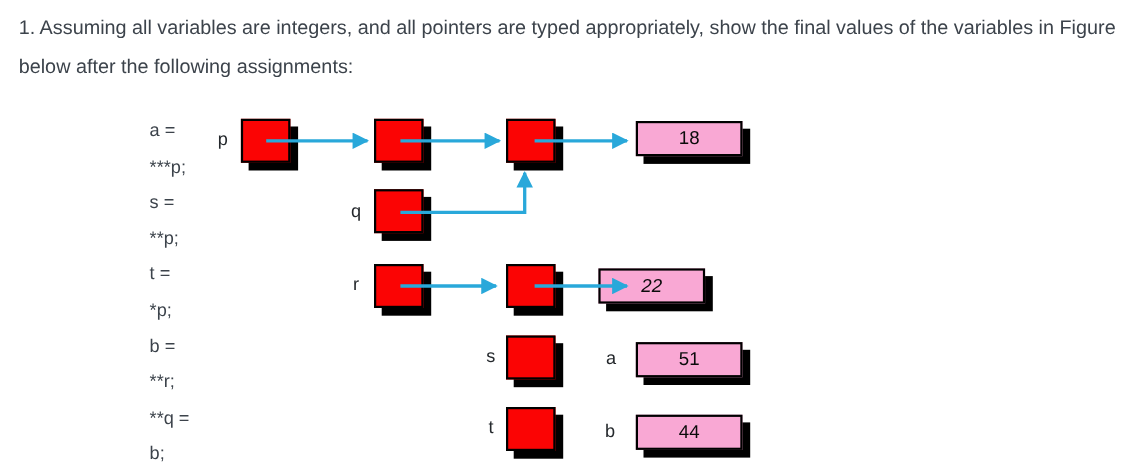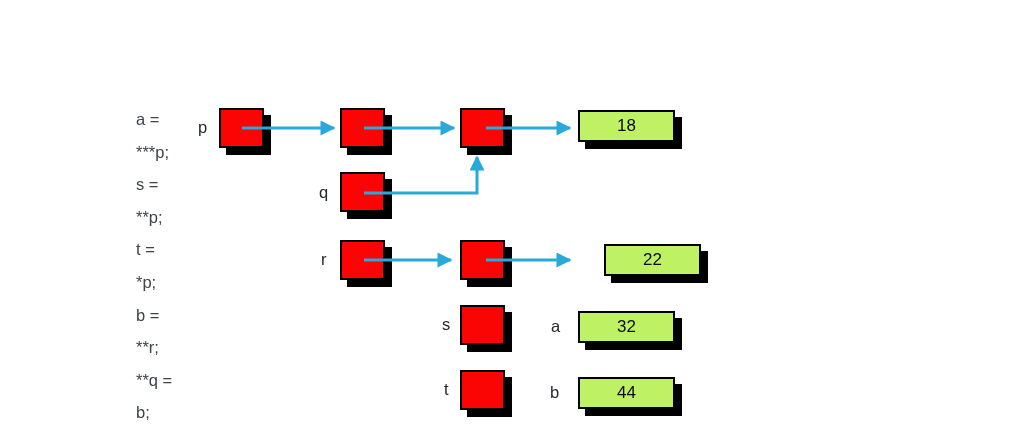--- a/index.html
+++ b/index.html
@@ -18,40 +18,41 @@
   .asg-line { height:32.6px; line-height:32.6px; white-space:pre; }
 
   .pbox {
     position:absolute; width:45px; height:40px; box-sizing:border-box;
     background:var(--pointer-box, #fb0404);
     border:2px solid #000;
     box-shadow:7px 7px 0 var(--shadow, #000);
   }
   .vbox {
     position:absolute; width:97px; height:32px; box-sizing:border-box;
-    background:#bef264; border:2px solid #000;
+    background:#f9a8d4; border:2px solid #000;
     box-shadow:7px 7px 0 var(--shadow, #000);
     display:flex; align-items:center; justify-content:center;
     font-size:17px; color:#0b0b0b;
   }
   .dlabel {
     position:absolute; font-size:16.5px; color:var(--label, #24282c);
   }
   svg.arrows {
     position:absolute; left:0; top:0; width:1031px; height:424px;
     pointer-events:none;
   }
   .arrow-line { stroke:var(--arrow, #29a8da); stroke-width:3; fill:none; }
   .arrow-head { fill:var(--arrow, #29a8da); }
 </style>
 </head>
 <body>
 
 <div class="page">
 
+  <p class="question-title">1. Assuming all variables are integers, and all pointers are typed appropriately, show the final values of the variables in Figure below after the following assignments:</p>
 
   <div class="assignments">
     <div class="asg-line">a =</div>
     <div class="asg-line">***p;</div>
     <div class="asg-line">s =</div>
     <div class="asg-line">**p;</div>
     <div class="asg-line">t =</div>
     <div class="asg-line">*p;</div>
     <div class="asg-line">b =</div>
     <div class="asg-line">**r;</div>
@@ -74,25 +75,25 @@
     <div class="pbox" style="left:460px; top:108px;"></div>
     <div class="pbox" style="left:340px; top:172px;"></div>
     <div class="pbox" style="left:340px; top:240px;"></div>
     <div class="pbox" style="left:460px; top:240px;"></div>
     <div class="pbox" style="left:460px; top:305px;"></div>
     <div class="pbox" style="left:460px; top:370px;"></div>
 
     <div class="vbox" style="left:578px; top:110px;">
       <span>18</span>
     </div>
-    <div class="vbox" style="left:604px; top:244px;">
+    <div class="vbox" style="left:544px; top:244px;font-style:italic;">
       <span>22</span>
     </div>
     <div class="vbox" style="left:578px; top:311px;">
-      <span>32</span>
+      <span>51</span>
     </div>
     <div class="vbox" style="left:578px; top:377px;">
       <span>44</span>
     </div>
 
     <svg class="arrows" viewBox="0 0 1031 424" xmlns="http://www.w3.org/2000/svg">
       <defs>
         <marker id="ah" viewBox="0 0 10 10" refX="9" refY="5" markerWidth="5.5" markerHeight="5" orient="auto">
           <path class="arrow-head" d="M0,0 L10,5 L0,10 Z"></path>
         </marker>

